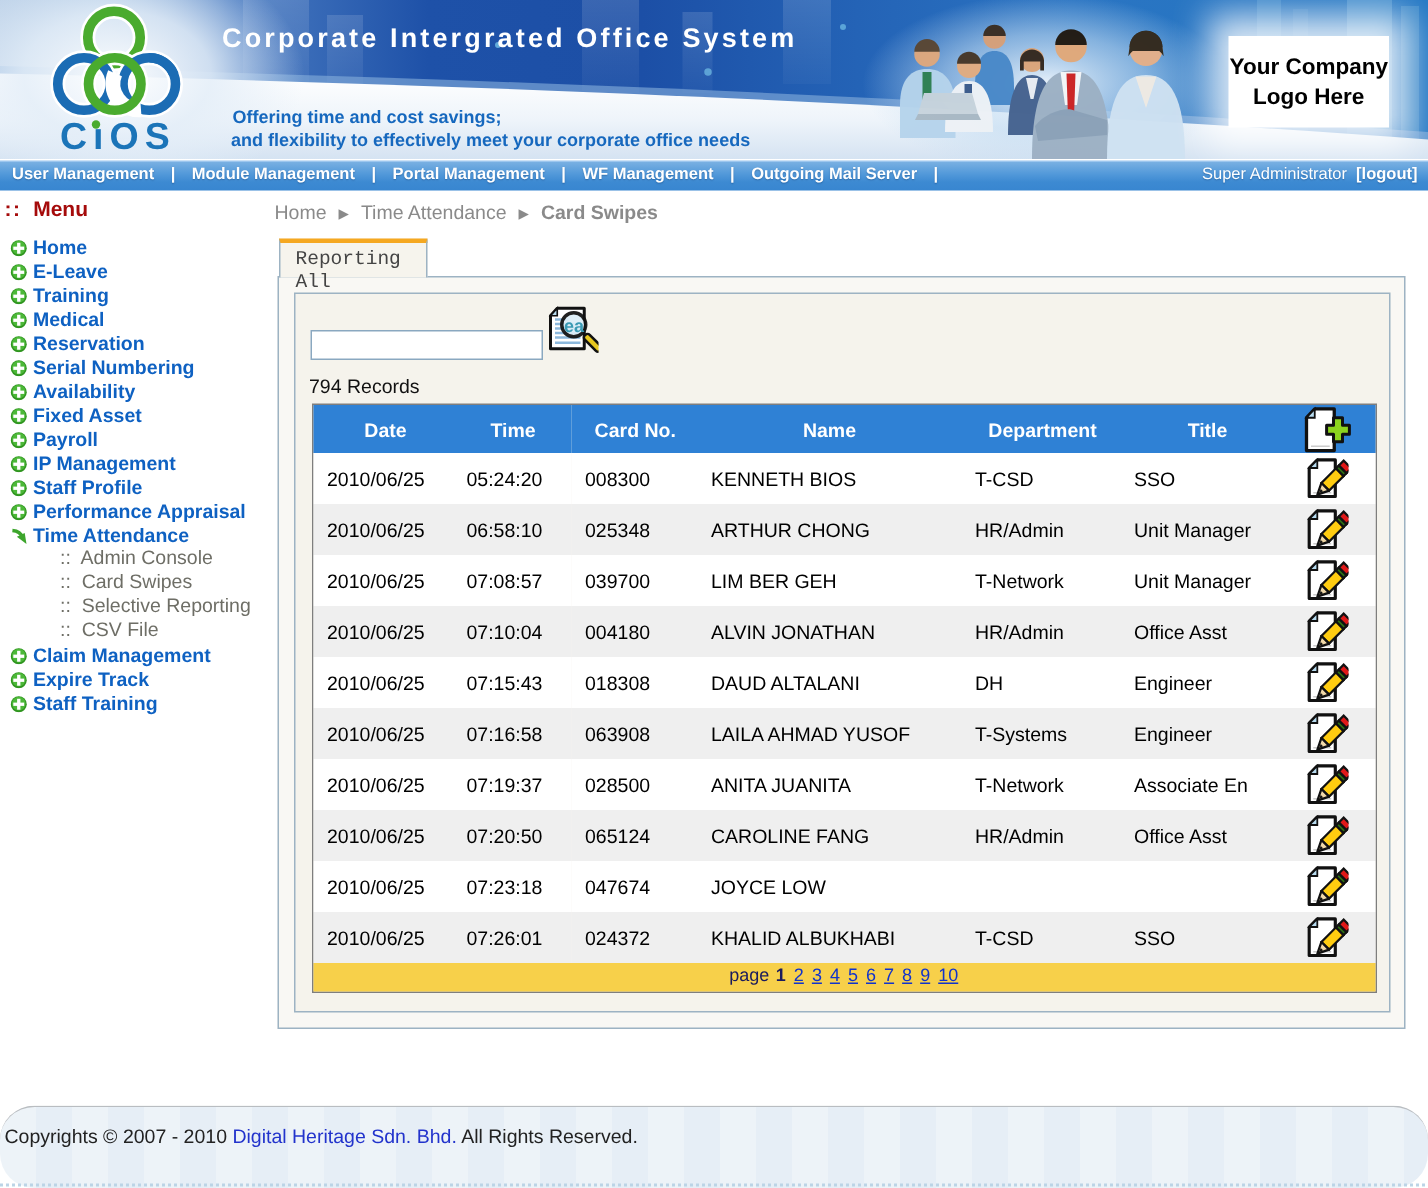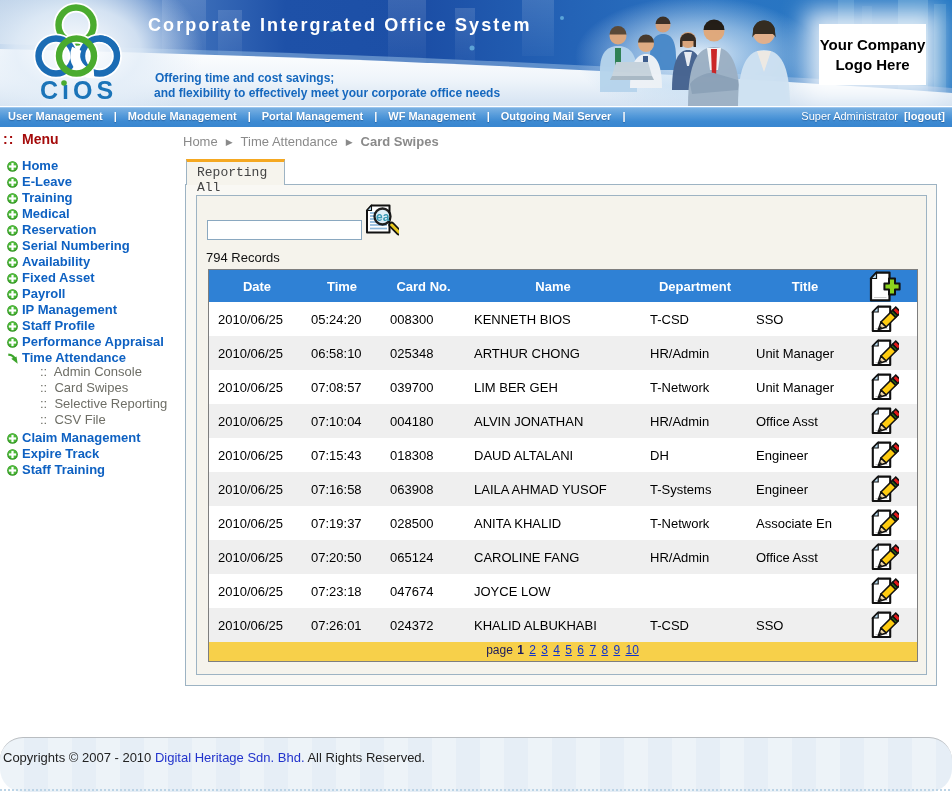--- a/index.html
+++ b/index.html
@@ -365,21 +365,21 @@
             <td class="c5">T-Systems</td>
             <td class="c6">Engineer</td>
             <td class="c7"><svg width="28" height="28" viewBox="0 0 28 28">
                 <use href="#ic-edit"></use>
               </svg></td>
           </tr>
       <tr class="odd">
             <td class="c1">2010/06/25</td>
             <td class="c2">07:19:37</td>
             <td class="c3">028500</td>
-            <td class="c4">ANITA KHALID</td>
+            <td class="c4">ANITA JUANITA</td>
             <td class="c5">T-Network</td>
             <td class="c6">Associate En</td>
             <td class="c7"><svg width="28" height="28" viewBox="0 0 28 28">
                 <use href="#ic-edit"></use>
               </svg></td>
           </tr>
       <tr class="even">
             <td class="c1">2010/06/25</td>
             <td class="c2">07:20:50</td>
             <td class="c3">065124</td>

